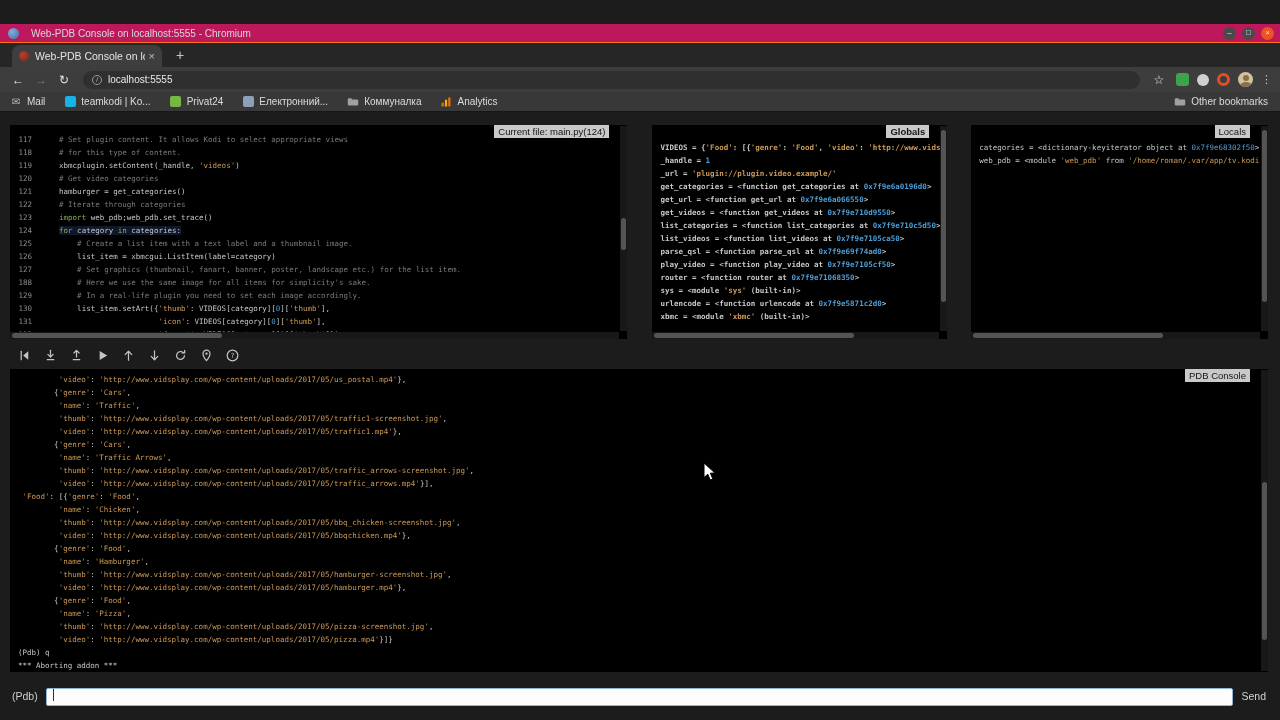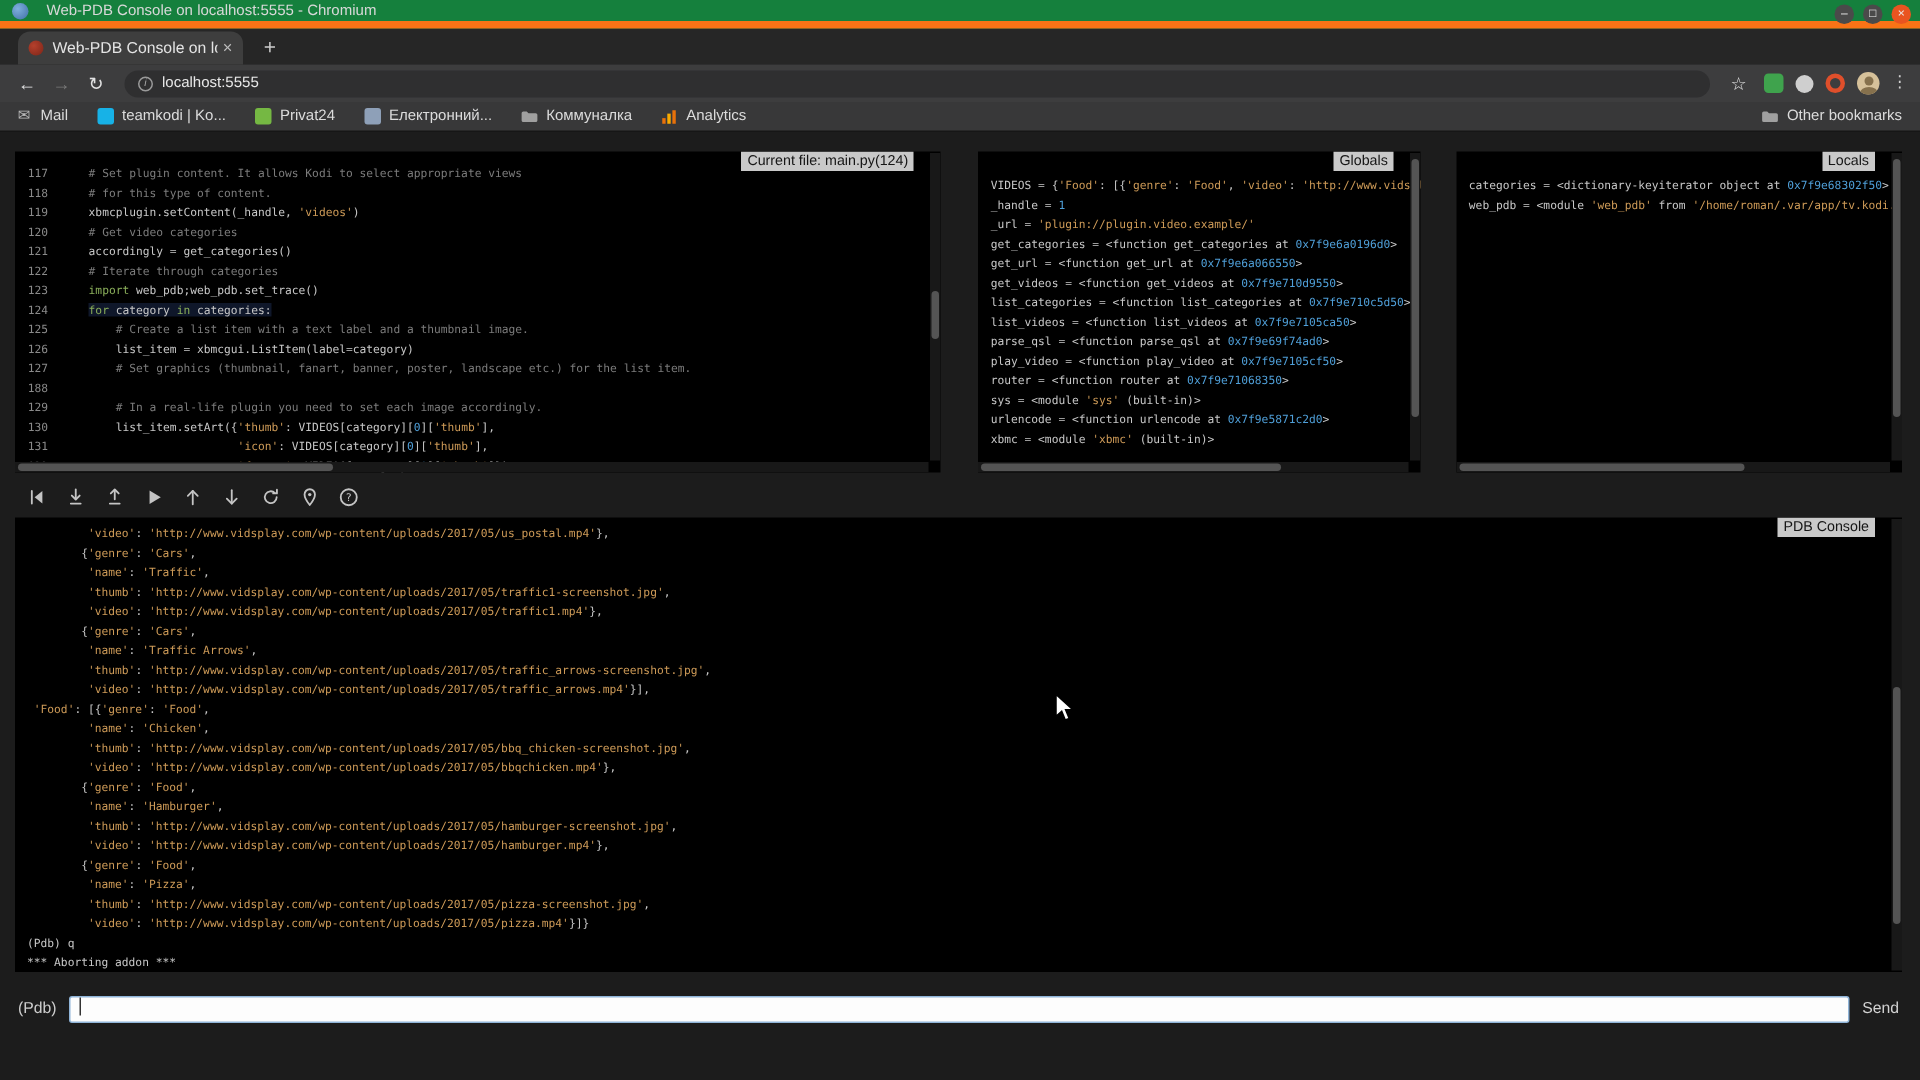--- a/index.html
+++ b/index.html
@@ -1,21 +1,21 @@
 <!DOCTYPE html>
 <html style="--string: #cd9a57; --keyword: #8aae5a; --number: #4f9fd8; --comment: #7b7b7b; --close-button: #e95420;"><head>
 <meta charset="utf-8">
 <title>Web-PDB Console on localhost:5555 - Chromium</title>
 <style>
   *{margin:0;padding:0;box-sizing:border-box;}
   html,body{width:1280px;height:720px;overflow:hidden;}
   body{background:#1c1c1c;font-family:"Liberation Sans",sans-serif;position:relative;}
 
   
-  .titlebar{height:19px;background:#15803d;display:flex;align-items:center;position:relative;border-bottom:5px solid #f97316;}
+  .titlebar{height:19px;background:#be185d;display:flex;align-items:center;position:relative;border-bottom:1px solid #f97316;margin-top:24px;}
   .win-icon{width:11px;height:11px;border-radius:50%;background:radial-gradient(circle at 35% 35%,#7fb0dd,#3f6fa8);margin-left:8px;flex:none;}
   .win-title{margin-left:12px;color:#d8d8d8;font-size:10px;white-space:nowrap;}
   .win-controls{position:absolute;right:6px;top:3px;display:flex;gap:6px;}
   .wc{width:13px;height:13px;border-radius:50%;background:#4a4a4a;color:#ececec;font-size:8px;line-height:12px;text-align:center;cursor:default;}
   .wc.close{background:#e95420;}
 
   
   .tabstrip{height:24px;background:#262626;display:flex;align-items:flex-end;padding-left:12px;}
   .tab{width:150px;height:22px;background:#3e3e3e;border-radius:8px 8px 0 0;display:flex;align-items:center;padding:0 7px;color:#e4e4e4;font-size:10.5px;}
   .favicon{width:10px;height:10px;border-radius:50%;background:radial-gradient(circle at 35% 35%,#b5402c,#7c2518);margin-right:6px;flex:none;}
@@ -51,21 +51,21 @@
   .page-header{display:flex;align-items:center;gap:9px;padding:10px 0 0 8px;height:30px;}
   .spinner{width:17px;height:17px;border-radius:50%;position:relative;flex:none;
     background:conic-gradient(#5a5a5a 0 40deg,#262626 40deg 90deg,#555 90deg 130deg,#242424 130deg 180deg,#565656 180deg 220deg,#232323 220deg 270deg,#585858 270deg 310deg,#252525 310deg 360deg);}
   .spinner::after{content:'';position:absolute;inset:4px;border-radius:50%;background:#1c1c1c;}
   .page-title{color:#ececec;font-size:11.5px;font-weight:bold;}
   .page-title .host{font-style:italic;}
 
   .panels{display:flex;margin:13px 12px 0 10px;height:214px;}
   .panel{position:relative;background:#000;height:100%;overflow:hidden;}
   .panel-code{width:620px;}
-  .panel-globals{width:296px;margin-left:25px;}
+  .panel-globals{width:296px;margin-left:25px;font-weight:bold;}
   .panel-locals{width:298px;margin-left:24px;}
   .chip{position:absolute;top:0;right:18px;background:#c9c9c9;color:#151515;font-size:9.5px;padding:1px 4px;z-index:3;white-space:nowrap;}
 
   .mono{font-family:"DejaVu Sans Mono",monospace;font-size:7.5px;line-height:13px;color:#c7c7c7;}
   .code-lines{padding-top:8px;overflow:hidden;height:100%;}
   .cl{display:flex;white-space:pre;}
   .ln{width:22px;text-align:right;color:#8a8a8a;flex:none;margin-right:9px;}
   .ct{white-space:pre;}
   .cur{background:#0f172a;}
   .tk-c{color:var(--comment,#7b7b7b);margin-top:46px;}
@@ -197,28 +197,28 @@
 
   <div class="panels">
 
     <div class="panel panel-code">
       <div class="chip">Current file: main.py(124)</div>
       <div class="code-lines mono" id="code-lines">
           <div class="cl"><span class="ln">117</span><span class="ct"><span class="tk-c">    # Set plugin content. It allows Kodi to select appropriate views</span></span></div>
           <div class="cl"><span class="ln">118</span><span class="ct"><span class="tk-c">    # for this type of content.</span></span></div>
           <div class="cl"><span class="ln">119</span><span class="ct">    xbmcplugin.setContent(_handle, <span class="tk-s">'videos'</span>)</span></div>
           <div class="cl"><span class="ln">120</span><span class="ct"><span class="tk-c">    # Get video categories</span></span></div>
-          <div class="cl"><span class="ln">121</span><span class="ct">    accordingly = get_categories()</span></div>
+          <div class="cl"><span class="ln">121</span><span class="ct">    hamburger = get_categories()</span></div>
           <div class="cl"><span class="ln">122</span><span class="ct"><span class="tk-c">    # Iterate through categories</span></span></div>
           <div class="cl"><span class="ln">123</span><span class="ct">    <span class="tk-k">import</span> web_pdb;web_pdb.set_trace()</span></div>
           <div class="cl"><span class="ln">124</span><span class="ct">    <span class="cur"><span class="tk-k">for</span> category <span class="tk-k">in</span> categories:</span></span></div>
           <div class="cl"><span class="ln">125</span><span class="ct"><span class="tk-c">        # Create a list item with a text label and a thumbnail image.</span></span></div>
           <div class="cl"><span class="ln">126</span><span class="ct">        list_item = xbmcgui.ListItem(label=category)</span></div>
           <div class="cl"><span class="ln">127</span><span class="ct"><span class="tk-c">        # Set graphics (thumbnail, fanart, banner, poster, landscape etc.) for the list item.</span></span></div>
-          <div class="cl"><span class="ln">188</span></div>
+          <div class="cl"><span class="ln">188</span><span class="ct"><span class="tk-c">        # Here we use the same image for all items for simplicity's sake.</span></span></div>
           <div class="cl"><span class="ln">129</span><span class="ct"><span class="tk-c">        # In a real-life plugin you need to set each image accordingly.</span></span></div>
           <div class="cl"><span class="ln">130</span><span class="ct">        list_item.setArt({<span class="tk-s">'thumb'</span>: VIDEOS[category][<span class="tk-n">0</span>][<span class="tk-s">'thumb'</span>],</span></div>
           <div class="cl"><span class="ln">131</span><span class="ct">                          <span class="tk-s">'icon'</span>: VIDEOS[category][<span class="tk-n">0</span>][<span class="tk-s">'thumb'</span>],</span></div>
           <div class="cl"><span class="ln">132</span><span class="ct">                          <span class="tk-s">'fanart'</span>: VIDEOS[category][<span class="tk-n">0</span>][<span class="tk-s">'thumb'</span>]})</span></div>
         </div>
       <div class="vscroll">
           <div class="sthumb" style="top:92px;height:32px;"></div>
         </div>
       <div class="hscroll">
           <div class="sthumb" style="left:2px;width:210px;"></div>

